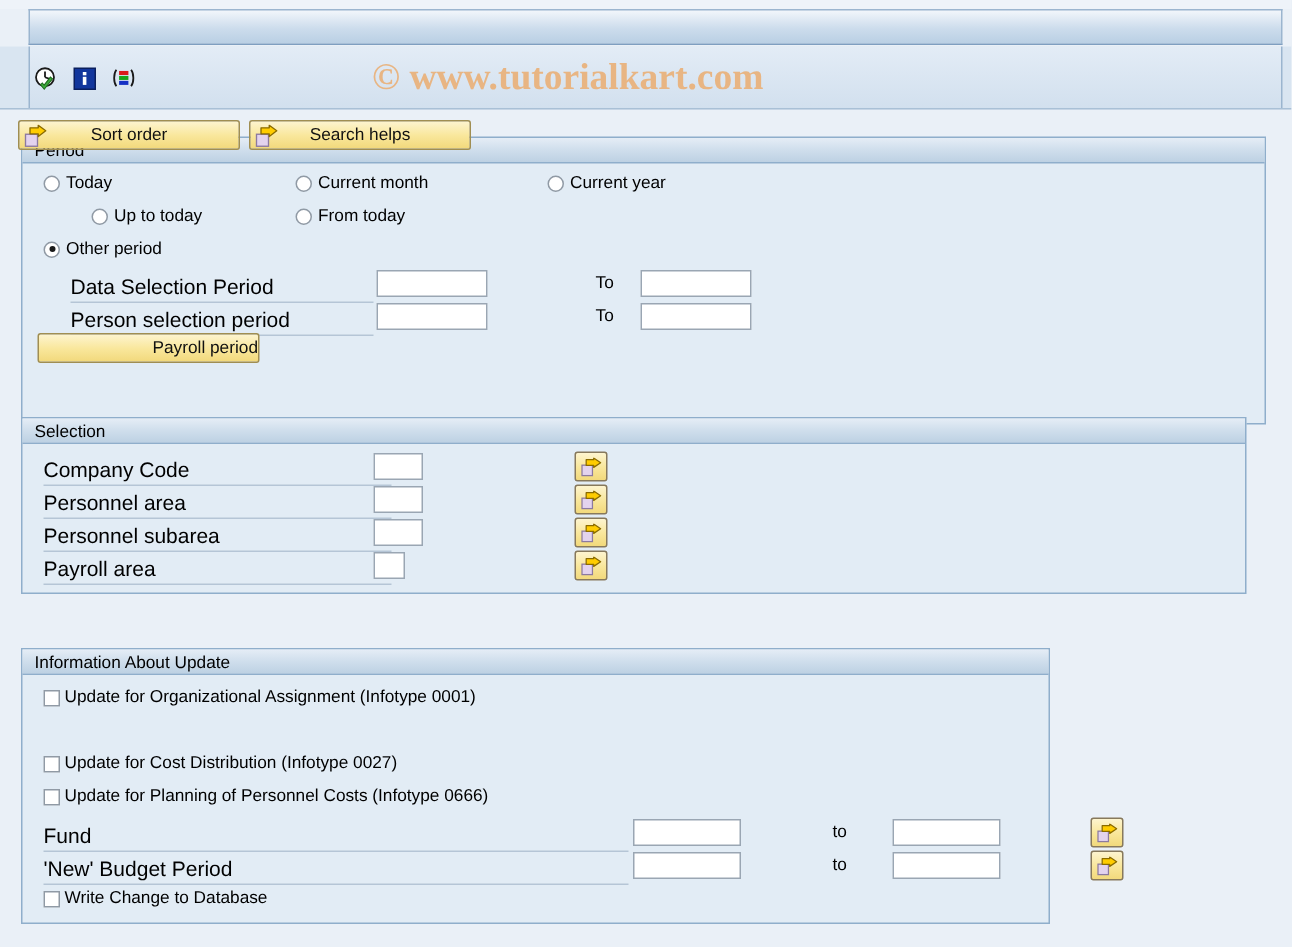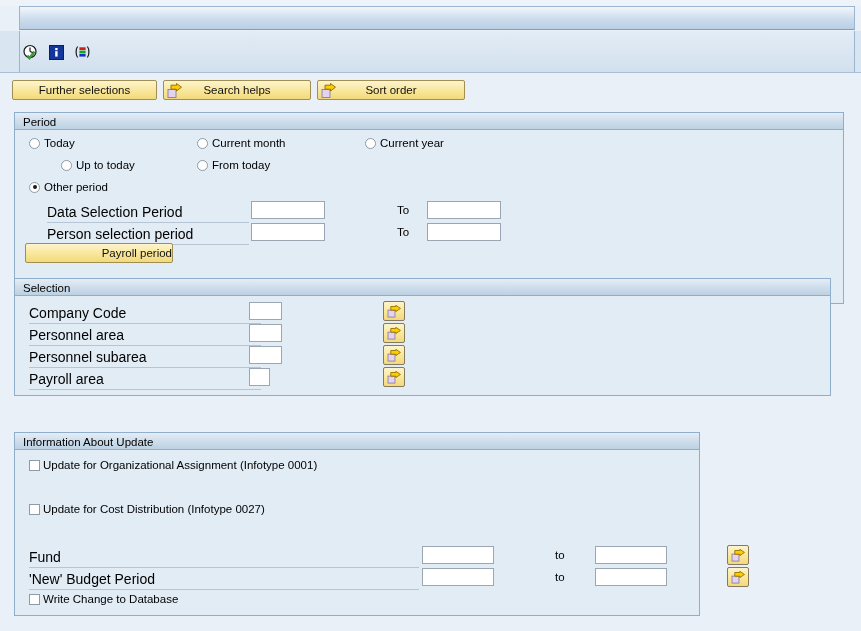--- a/index.html
+++ b/index.html
@@ -106,21 +106,21 @@
   .panel-hd {
     height: 17px;
     background: linear-gradient(to bottom, #e5edf6 0%, #cfdeec 50%, #bdd1e3 100%);
     border-bottom: 1px solid #8faecb;
     font-size: 11.5px;
     color: #000;
     padding: 1px 0 0 8px;
     line-height: 16px;
   }
 
-  #panel-period   { left: 14px; top: 112px; width: 830px; height: 192px; }
+  #panel-period   { left: 14px; top: 91px; width: 830px; height: 192px; }
   #panel-selection{ left: 14px; top: 278px; width: 817px; height: 118px; }
   #panel-update   { left: 14px; top: 432px; width: 686px; height: 184px; }
 
   
   .radio-row { position: absolute; display: flex; align-items: center; gap: 4px; }
   .radio {
     width: 11px; height: 11px; border-radius: 50%;
     background: #fff;
     border: 1px solid #909aa5;
     display: inline-block; position: relative;
@@ -224,43 +224,41 @@
       <svg width="17" height="17" viewBox="0 0 17 17">
         <path d="M3.6 2.5 C1.6 5 1.6 11 3.6 13.5" fill="none" stroke="#1a1a1a" stroke-width="1.2"></path>
         <path d="M13.4 2.5 C15.4 5 15.4 11 13.4 13.5" fill="none" stroke="#1a1a1a" stroke-width="1.2"></path>
         <rect x="5.4" y="3.3" width="6.2" height="2.7" fill="#d81919"></rect>
         <rect x="5.4" y="6.6" width="6.2" height="2.7" fill="#17a317"></rect>
         <rect x="5.4" y="9.9" width="6.2" height="2.7" fill="#1530c4"></rect>
       </svg>
     </span>
   </div>
 
+  <div class="watermark">© www.tutorialkart.com</div>
 
   <div class="btnrow">
-    <div class="pbtn w1">
-      <span class="lbl">Further selections</span>
+    <div class="pbtn w3">
+      <span class="arrowico">
+        <svg width="16" height="16" viewBox="0 0 16 16">
+          <rect x="1" y="6.5" width="8" height="8" fill="#e3d3ee" stroke="#8c7aa0" stroke-width="0.9"></rect>
+          <path d="M4 2.2 L9.5 2.2 L9.5 0.5 L14.5 4.2 L9.5 8 L9.5 6.2 L4 6.2 Z" fill="#ffcc00" stroke="#8a6b00" stroke-width="0.9" stroke-linejoin="round"></path>
+        </svg>
+      </span>
+      <span class="lbl">Sort order</span>
     </div>
     <div class="pbtn w2">
       <span class="arrowico">
         <svg width="16" height="16" viewBox="0 0 16 16">
           <rect x="1" y="6.5" width="8" height="8" fill="#e3d3ee" stroke="#8c7aa0" stroke-width="0.9"></rect>
           <path d="M4 2.2 L9.5 2.2 L9.5 0.5 L14.5 4.2 L9.5 8 L9.5 6.2 L4 6.2 Z" fill="#ffcc00" stroke="#8a6b00" stroke-width="0.9" stroke-linejoin="round"></path>
         </svg>
       </span>
       <span class="lbl">Search helps</span>
     </div>
-    <div class="pbtn w3">
-      <span class="arrowico">
-        <svg width="16" height="16" viewBox="0 0 16 16">
-          <rect x="1" y="6.5" width="8" height="8" fill="#e3d3ee" stroke="#8c7aa0" stroke-width="0.9"></rect>
-          <path d="M4 2.2 L9.5 2.2 L9.5 0.5 L14.5 4.2 L9.5 8 L9.5 6.2 L4 6.2 Z" fill="#ffcc00" stroke="#8a6b00" stroke-width="0.9" stroke-linejoin="round"></path>
-        </svg>
-      </span>
-      <span class="lbl">Sort order</span>
-    </div>
   </div>
 
   <div class="panel" id="panel-period">
     <div class="panel-hd">Period</div>
 
     <div class="radio-row" style="left:14px; top:24px;">
       <span class="radio"></span>
       <span class="radio-lbl">Today</span>
     </div>
     <div class="radio-row" style="left:182px; top:24px;">
@@ -344,20 +342,24 @@
   <div class="panel" id="panel-update">
     <div class="panel-hd">Information About Update</div>
 
     <div class="cb-row" style="left:14px; top:26px;">
       <span class="cbox"></span>
       <span class="cb-lbl">Update for Organizational Assignment (Infotype 0001)</span>
     </div>
     <div class="cb-row" style="left:14px; top:70px;">
       <span class="cbox"></span>
       <span class="cb-lbl">Update for Cost Distribution (Infotype 0027)</span>
+    </div>
+    <div class="cb-row" style="left:14px; top:92px;">
+      <span class="cbox"></span>
+      <span class="cb-lbl">Update for Planning of Personnel Costs (Infotype 0666)</span>
     </div>
 
     <div class="flabel" style="left:14px; top:116px; width:390px;">Fund</div>
     <input class="ftext" style="left: 407px; top: 113px; width: 72px;" value="">
     <div class="plaintxt" style="left:540px; top:116px;">to</div>
     <input class="ftext" style="left: 580px; top: 113px; width: 72px;" value="">
     <div class="selbtn" style="left:712px; top:112px;">
       <svg width="15" height="13" viewBox="0 0 16 14">
         <rect x="1" y="5.5" width="7.5" height="7.5" fill="#e3d3ee" stroke="#8c7aa0" stroke-width="0.9"></rect>
         <path d="M4 1.6 L9.4 1.6 L9.4 0.3 L14.4 3.7 L9.4 7.1 L9.4 5.6 L4 5.6 Z" fill="#ffcc00" stroke="#8a6b00" stroke-width="0.9" stroke-linejoin="round"></path>

